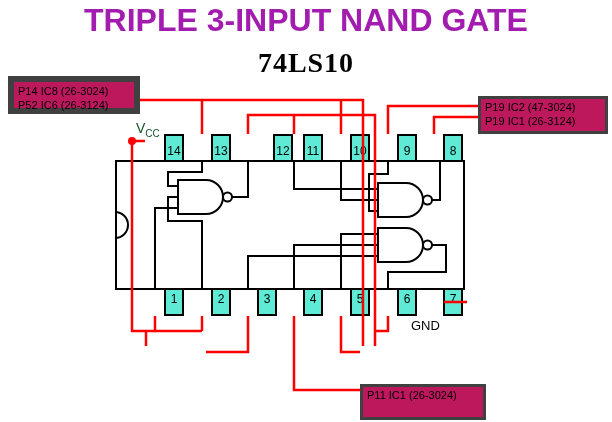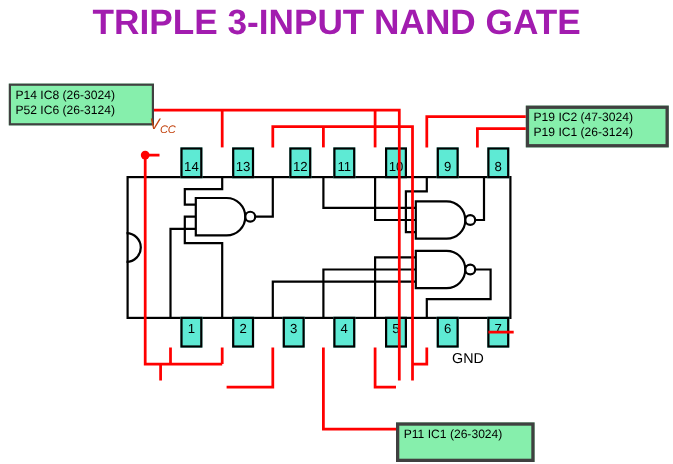--- a/index.html
+++ b/index.html
@@ -10,50 +10,51 @@
   .title {
     position:absolute; top:2px; left:0; width:100%; text-align:center;
     font-size:32px; font-weight:bold; color:#a21caf;
   }
   .subtitle {
     position:absolute; top:47px; left:0; width:100%; text-align:center;
     font-family:"Liberation Serif", serif; font-size:28px; font-weight:bold;
     letter-spacing:1px; color:#000;
   }
   .label-box {
-    position:absolute; background:#86efac; border:2px solid #404040;
+    position:absolute; background:#be185d; border:6px solid #404040;
     font-size:11px; line-height:14px; padding:2px 4px;
     box-sizing:border-box; z-index:2; color:#000;
   }
   .label-box.thick { border-width:3px; padding:1px 4px; }
   .label-box div { white-space:pre; }
   .chip-body {
     position:absolute; left:115px; top:160px; width:350px; height:130px;
     border:2px solid #000; background:#fff; box-sizing:border-box; z-index:1;
   }
   .pin {
     position:absolute; width:20px; height:28px; border:2px solid #000;
     background:#5eead4; box-sizing:border-box; z-index:1;
     display:flex; justify-content:center; font-size:12px; color:#000;margin-left:19px;
   }
   .pin.top    { align-items:flex-end;   padding-bottom:2px; }
   .pin.bottom { align-items:flex-start; padding-top:2px; }
-  .vcc { position:absolute; left:136px; top:104px; font-size:14px; z-index:2; color:#c2410c;font-style:italic; }
+  .vcc { position:absolute; left:136px; top:120px; font-size:14px; z-index:2; color:#14532d; }
   .vcc sub { font-size:10px; }
   .gnd { position:absolute; left:411px; top:318px; font-size:13px; z-index:2; color:#000; }
   #overlay { position:absolute; left:0; top:0; z-index:3; pointer-events:none; }
   .blk { stroke:var(--ink,#000); stroke-width:2; fill:none; }
   .red { stroke:var(--wire,#f00); stroke-width:2.5; fill:none; }
 </style>
 </head>
 <body>
 
 <div id="canvas">
 
   <div class="title">TRIPLE 3-INPUT NAND GATE</div>
+  <div class="subtitle">74LS10</div>
 
   <div class="label-box" style="left:8px; top:76px; width:132px; height:38px;">
     <div>P14 IC8 (26-3024)</div>
     <div>P52 IC6 (26-3124)</div>
   </div>
 
   <div class="label-box thick" style="left:478px; top:96px; width:130px; height:38px;">
     <div>P19 IC2 (47-3024)</div>
     <div>P19 IC1 (26-3124)</div>
   </div>
@@ -66,21 +67,21 @@
 
   <div class="vcc">
     <span>V</span><sub>CC</sub>
   </div>
   <div class="gnd">GND</div>
 
   <div class="chip-body"></div>
 
   <div class="pin top" style="left:145px; top:134px;">14</div>
   <div class="pin top" style="left:192px; top:134px;">13</div>
-  <div class="pin top" style="left:244px; top:134px;">12</div>
+  <div class="pin top" style="left:254px; top:134px;">12</div>
   <div class="pin top" style="left:284px; top:134px;">11</div>
   <div class="pin top" style="left:331px; top:134px;">10</div>
   <div class="pin top" style="left:378px; top:134px;">9</div>
   <div class="pin top" style="left:424px; top:134px;">8</div>
 
   <div class="pin bottom" style="left:145px; top:288px;">1</div>
   <div class="pin bottom" style="left:192px; top:288px;">2</div>
   <div class="pin bottom" style="left:238px; top:288px;">3</div>
   <div class="pin bottom" style="left:284px; top:288px;">4</div>
   <div class="pin bottom" style="left:331px; top:288px;">5</div>

